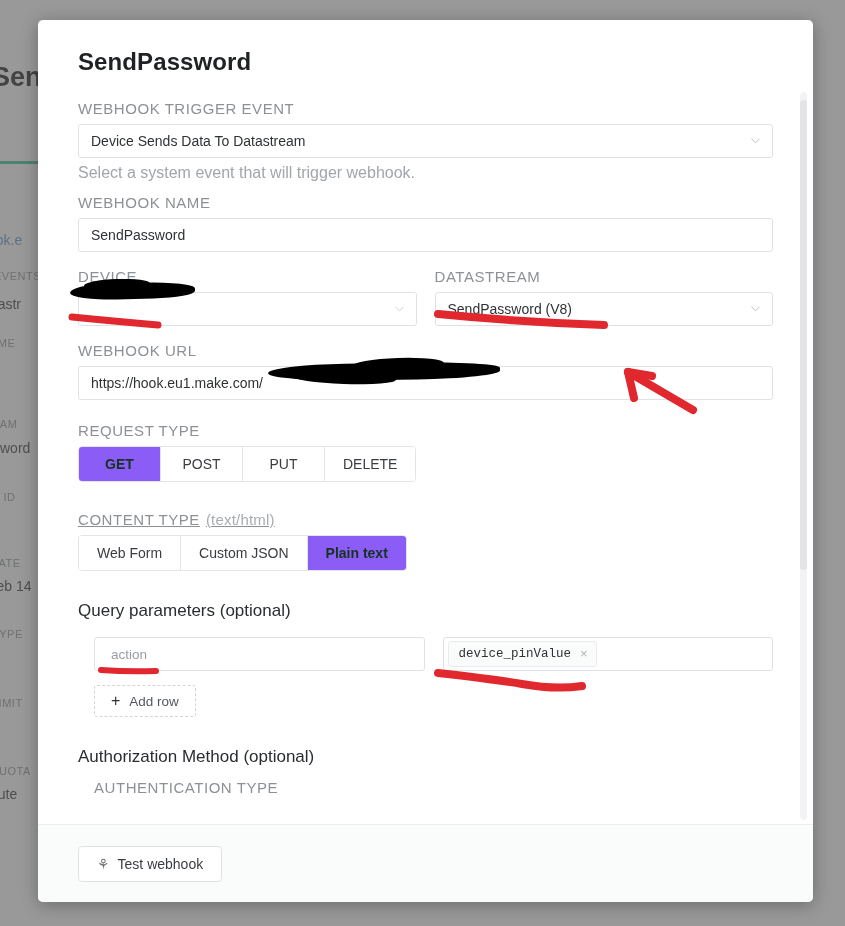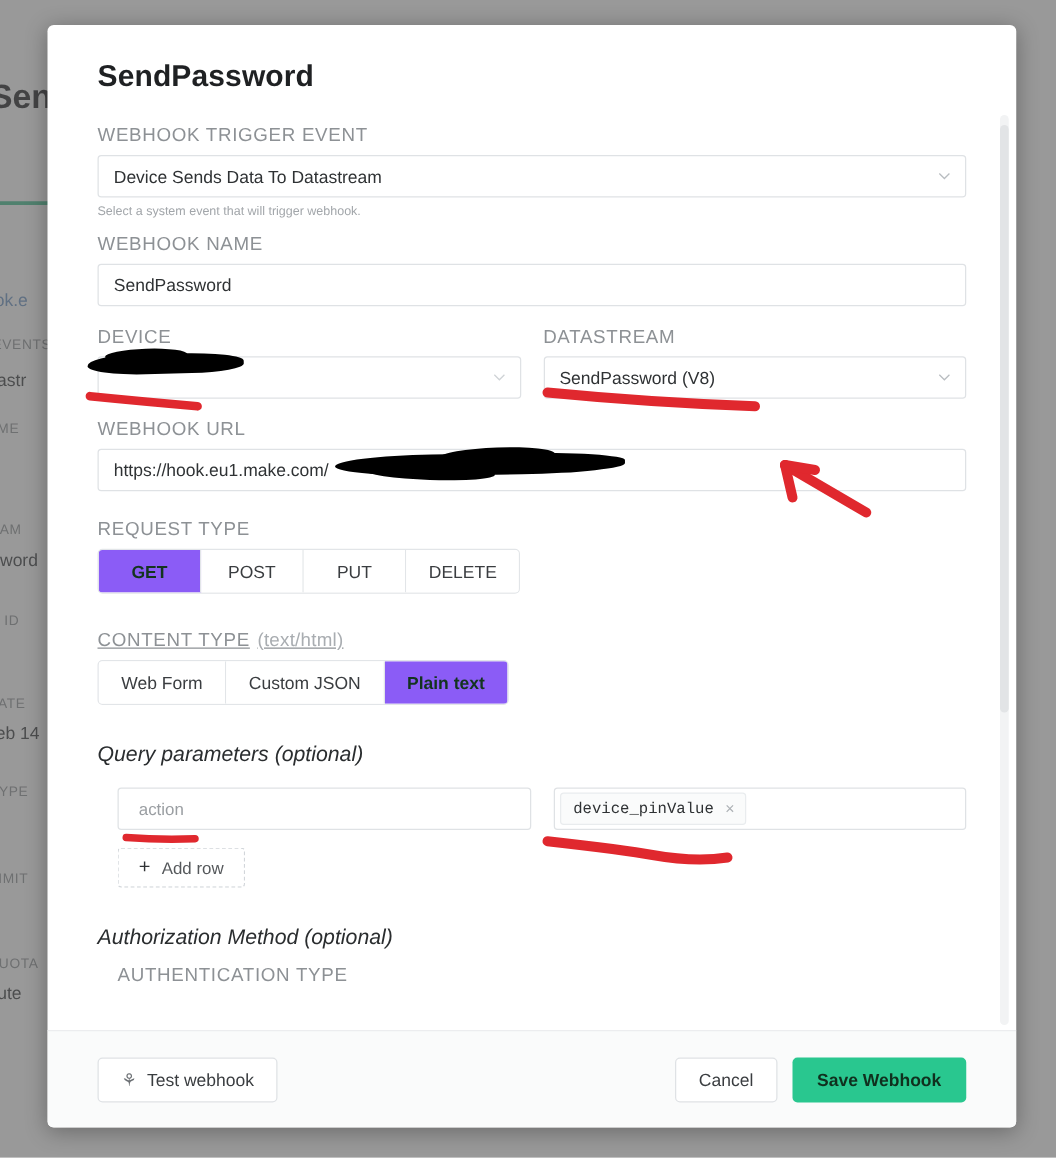--- a/index.html
+++ b/index.html
@@ -103,21 +103,21 @@
   }
   .input-box.select { }
   .input-box .caret {
     position: absolute;
     right: 12px; top: 50%;
     margin-top: -3px;
     width: 9px; height: 6px;
     color: #b9bdc1;
   }
   .hint {
-    font-size: 10px;
+    font-size: 16px;
     color: #a2a6aa;
     margin: 6px 0 12px 0;
   }
   .spacer-16 { height: 16px; }
 
   .two-col {
     display: flex;
     gap: 18px;
   }
   .two-col > div { flex: 1 1 0; min-width: 0; }
@@ -193,21 +193,20 @@
     background: #8b5cf6;
     color: #13341f;
     font-weight: 600;
   }
 
   .section-heading {
     font-size: 17px;
     color: #2a2d2f;
     margin: 30px 0 16px 0;
     font-weight: 400;
-    font-style: italic;
   }
 
   .param-row {
     display: flex;
     gap: 18px;
   }
   .param-row > div { flex: 1 1 0; }
 
   .param-input {
     height: 34px;
@@ -453,24 +452,20 @@
       <div id="scroll-thumb"></div>
     </div>
   </div>
 
   <div id="modal-footer">
     <div class="btn btn-outline">
       <span style="font-size:14px;color:#6d7175;">⚘</span>
       <span>Test webhook</span>
     </div>
     <div class="footer-spacer"></div>
-    <div class="footer-right">
-      <div class="btn btn-outline">Cancel</div>
-      <div class="btn btn-primary">Save Webhook</div>
-    </div>
   </div>
 </div>
 
 <div class="redact r1"></div>
 <div class="redact r1b"></div>
 <div class="redact r2"></div>
 <div class="redact r2b"></div>
 <div class="redact r2c"></div>
 
 <svg id="annotations" viewBox="0 0 845 926">

